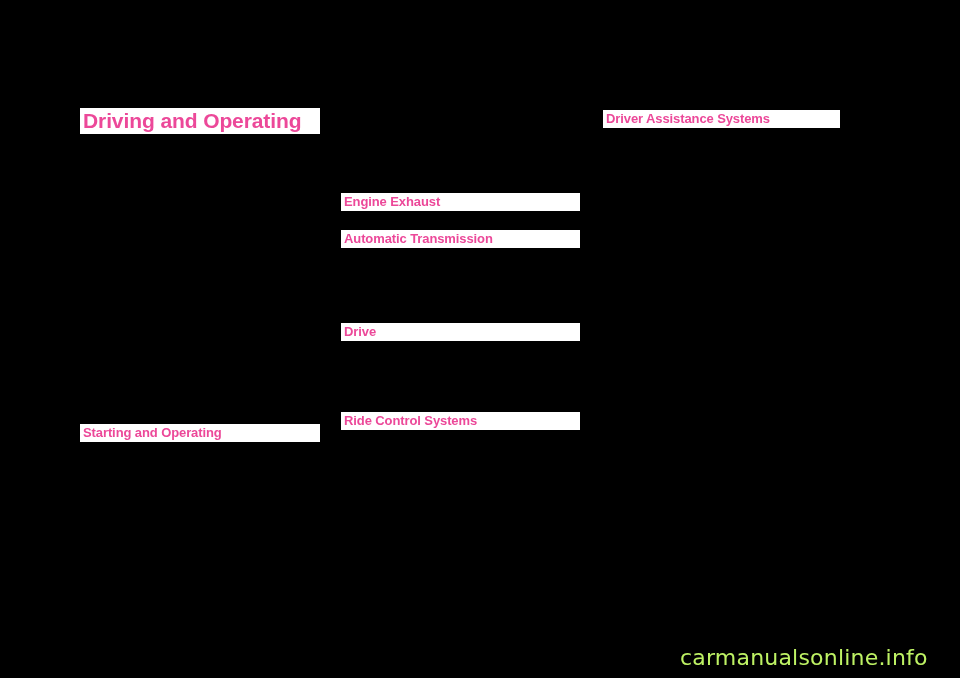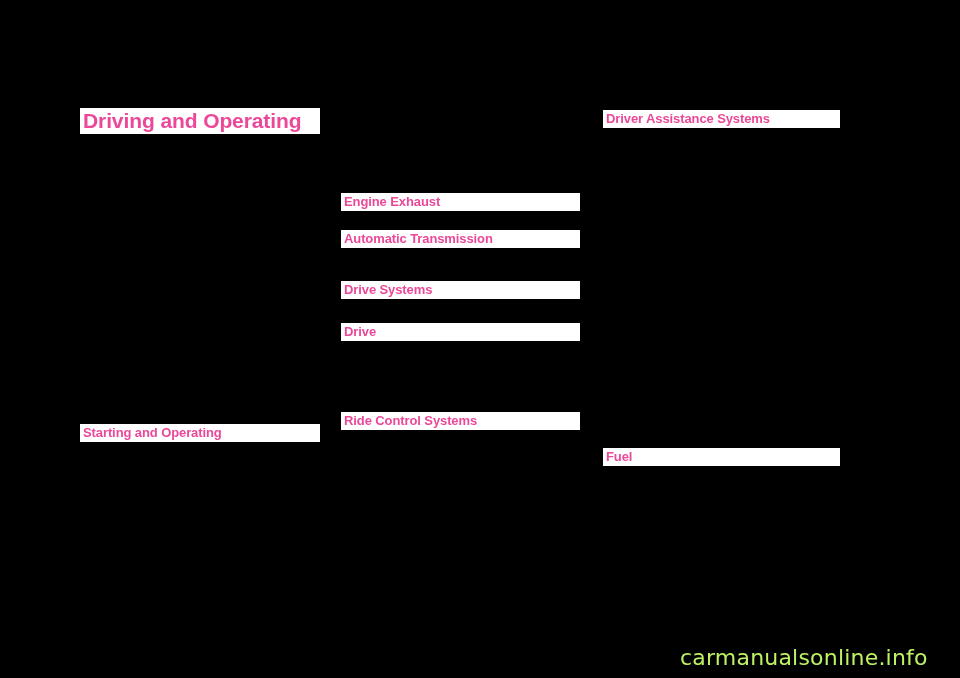--- a/index.html
+++ b/index.html
@@ -117,42 +117,36 @@
   <div class="column" id="col-middle">
 
     <div class="bar section-head" style="top:166px;margin-top:27px;">
       <span class="bar-label">Engine Exhaust</span>
     </div>
 
     <div class="bar section-head" style="top:209px;margin-top:21px;">
       <span class="bar-label">Automatic Transmission</span>
     </div>
 
-    <div class="bar section-head" style="top:281px;">
-      <span class="bar-label">Drive Systems</span>
-    </div>
 
     <div class="bar section-head" style="top:323px;">
       <span class="bar-label">Drive</span>
     </div>
 
     <div class="bar section-head" style="top:412px;">
       <span class="bar-label">Ride Control Systems</span>
     </div>
 
 
   </div>
 
   <div class="column" id="col-right">
 
     <div class="bar section-head" style="top:110px;">
       <span class="bar-label">Driver Assistance Systems</span>
     </div>
 
-    <div class="bar section-head" style="top:448px;">
-      <span class="bar-label">Fuel</span>
-    </div>
 
   </div>
 
   <div id="watermark">carmanualsonline.info</div>
 
 </div>
 
 </body></html>

